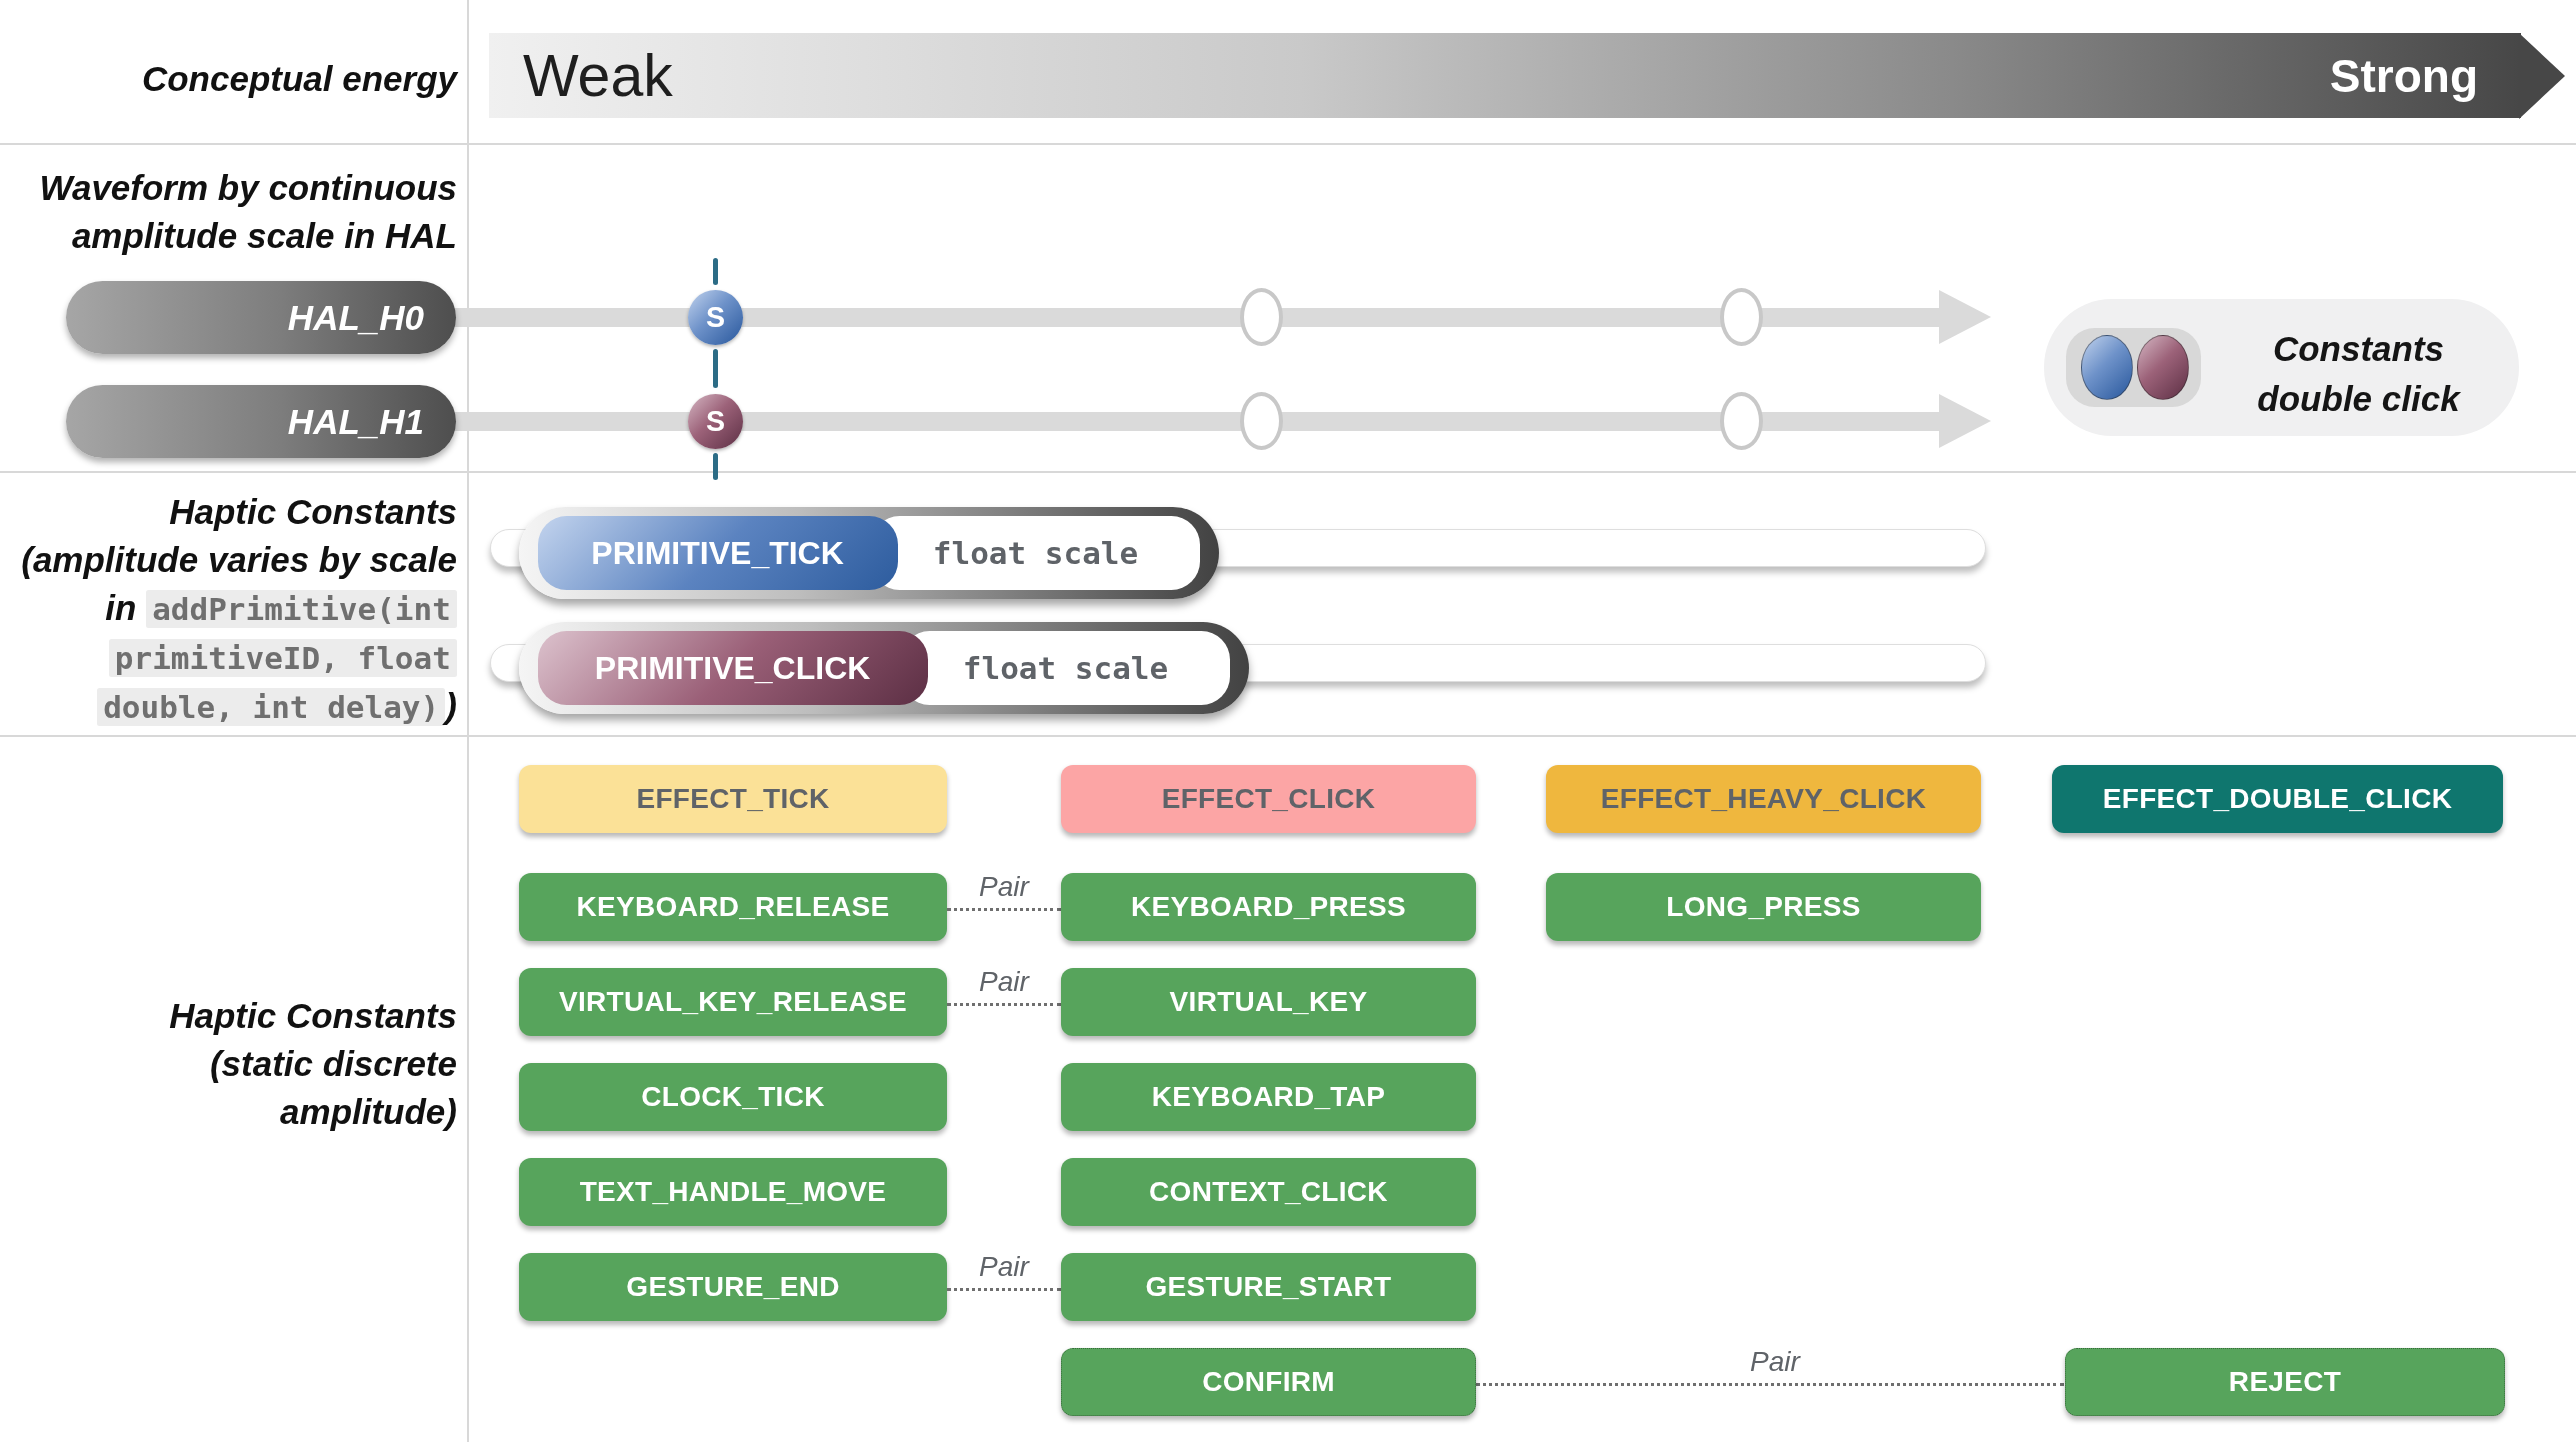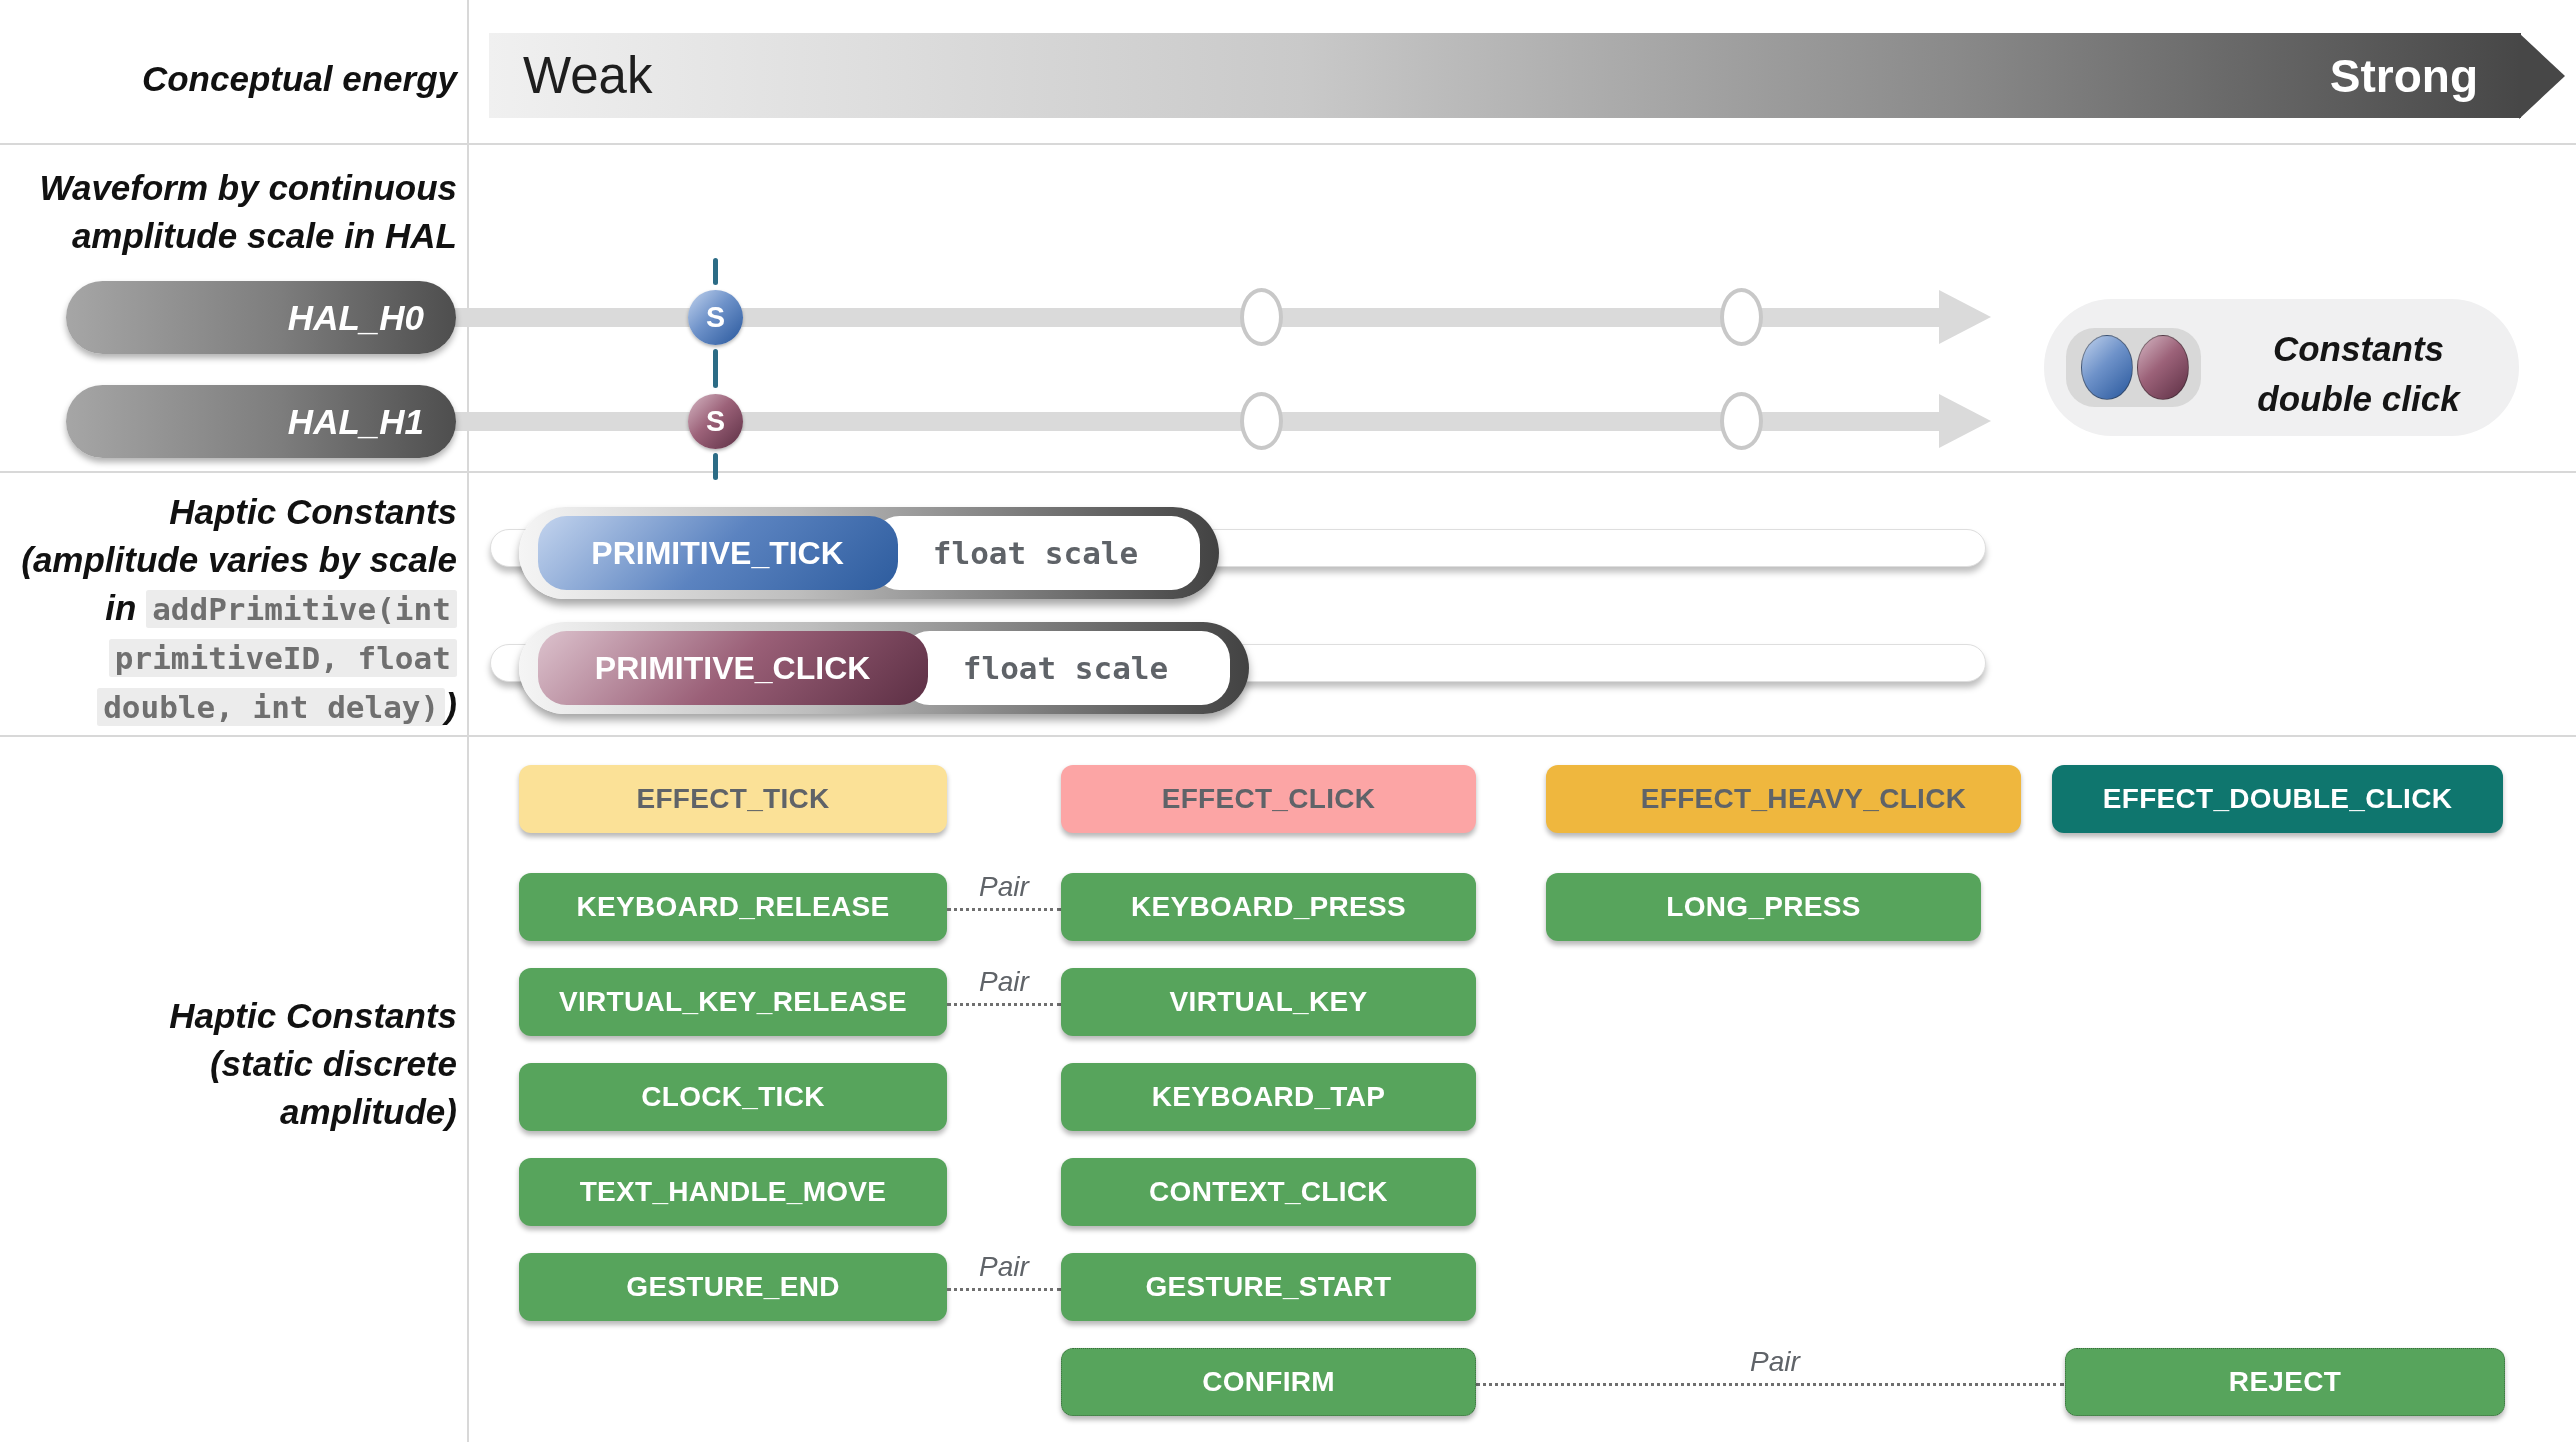--- a/index.html
+++ b/index.html
@@ -18,21 +18,21 @@
     color:#111;font-size:35px;line-height:48px;}
   .code-chip{font-family:"DejaVu Sans Mono",monospace;font-style:normal;font-weight:bold;
     color:#6f6f6f;background:#ececec;padding:0.6px 6.2px;border-radius:2.5px;font-size:31px;}
 
   
   .energy-bar{left:489px;top:33px;width:2032px;height:85px;
     background:linear-gradient(90deg,#f0f0f0 0%,#c9c9c9 40%,#8a8a8a 72%,#474747 100%);
     display:flex;align-items:center;justify-content:space-between;padding:0 43px 0 34px;box-sizing:border-box;}
   .energy-tip{left:2519px;top:33px;width:0;height:0;
     border-top:43px solid transparent;border-bottom:43px solid transparent;border-left:46px solid #474747;}
-  .weak-text{font-size:51px;color:#1e1e1e;font-weight:normal;}
+  .weak-text{font-size:59px;color:#1e1e1e;font-weight:normal;}
   .strong-text{font-size:46px;color:#ffffff;font-weight:bold;}
 
   
   .hal-pill{left:66px;width:390px;height:73px;border-radius:37px;
     background:linear-gradient(90deg,#a6a6a6 0%,#7d7d7d 55%,#4e4e4e 100%);
     box-shadow:0 4.3px 6.2px rgba(0,0,0,.3);
     display:flex;align-items:center;justify-content:flex-end;padding-right:32px;box-sizing:border-box;
     color:#fff;font-weight:bold;font-style:italic;font-size:35px;}
   .wave-line{left:448px;width:1492px;height:18.6px;background:#dadada;}
   .wave-tip{left:1939px;width:0;height:0;border-top:27px solid transparent;
@@ -159,21 +159,21 @@
   </div>
 
   <div class="abs side-label" style="top:992px;">
     <div>Haptic Constants</div>
     <div>(static discrete</div>
     <div>amplitude)</div>
   </div>
 
   <div class="abs pill yellow-light col1" style="top:765px;">EFFECT_TICK</div>
   <div class="abs pill yellow col2" style="top:765px;">EFFECT_CLICK</div>
-  <div class="abs pill yellow-deep col3" style="top:765px;padding-left:40px;">EFFECT_HEAVY_CLICK</div>
+  <div class="abs pill yellow-deep col3" style="top:765px;">EFFECT_HEAVY_CLICK</div>
   <div class="abs pill gold col4" style="top:765px;">EFFECT_DOUBLE_CLICK</div>
 
   <div class="abs pill green col1" style="top:873px;">KEYBOARD_RELEASE</div>
   <div class="abs pair-label" style="left:952px;top:871px;">Pair</div>
   <div class="abs pair-connector" style="left:947px;top:908px;width:114px;"></div>
   <div class="abs pill green col2" style="top:873px;">KEYBOARD_PRESS</div>
   <div class="abs pill green col3" style="top:873px;">LONG_PRESS</div>
 
   <div class="abs pill green col1" style="top:968px;">VIRTUAL_KEY_RELEASE</div>
   <div class="abs pair-label" style="left:952px;top:966px;">Pair</div>

